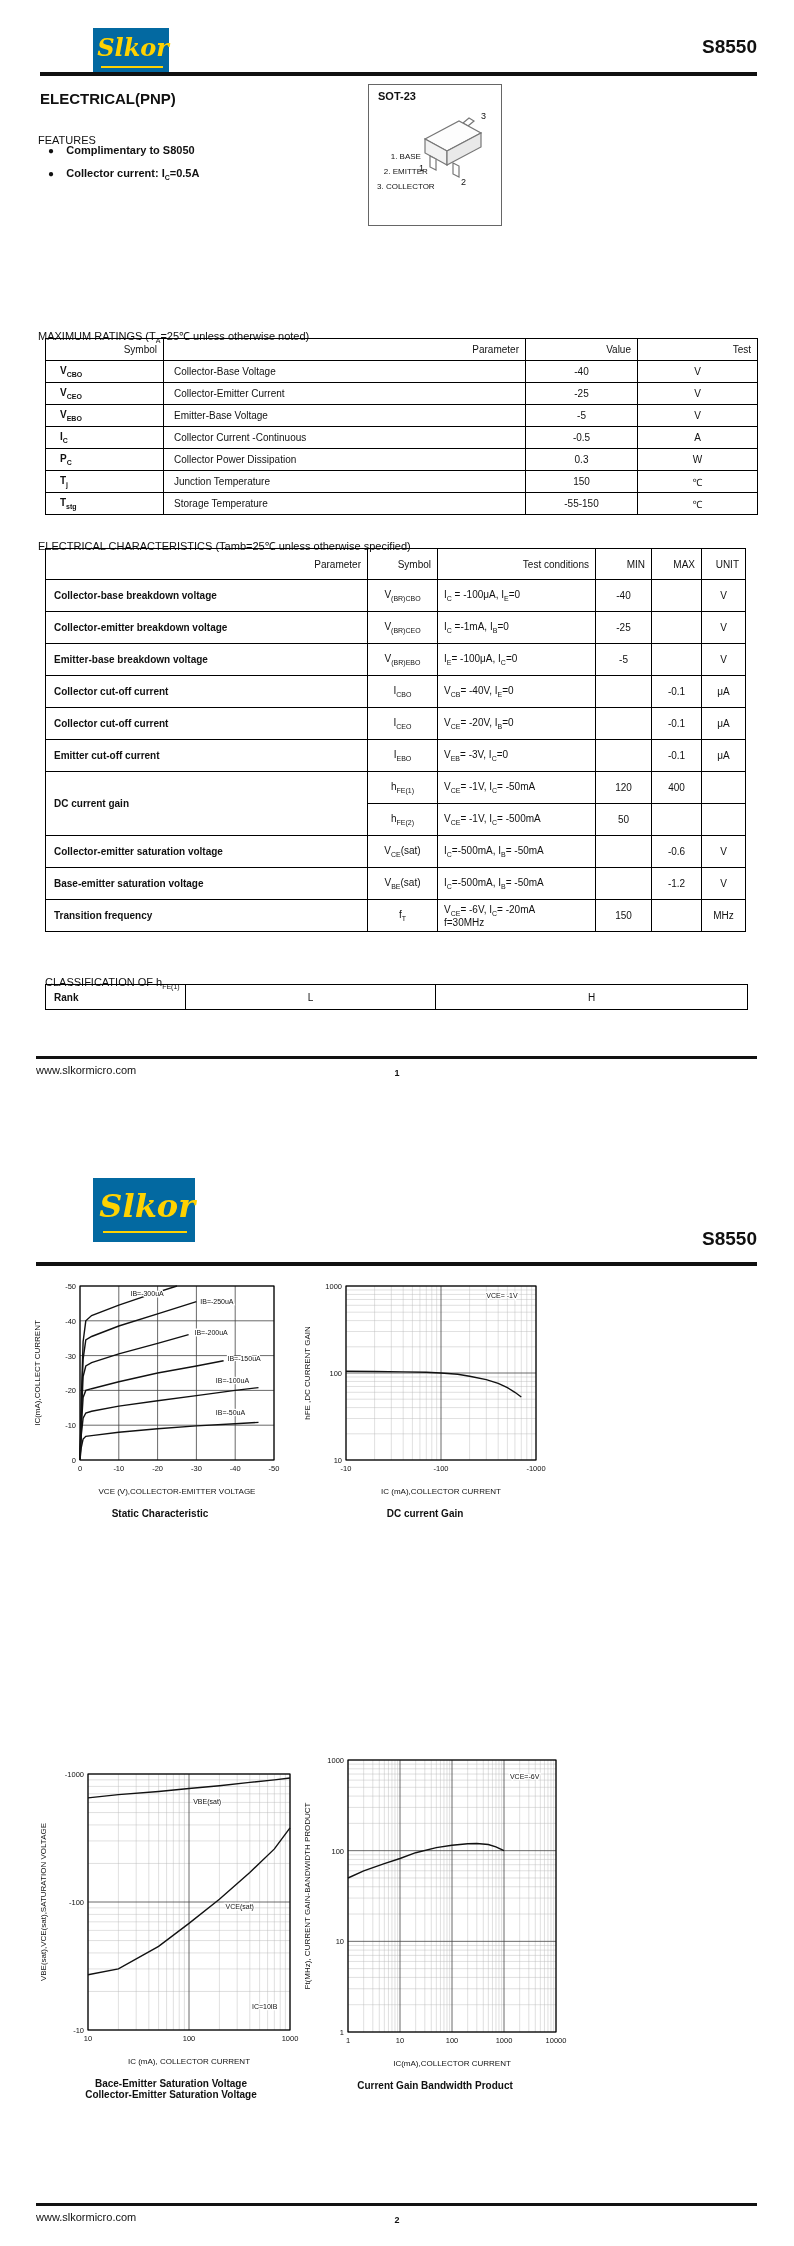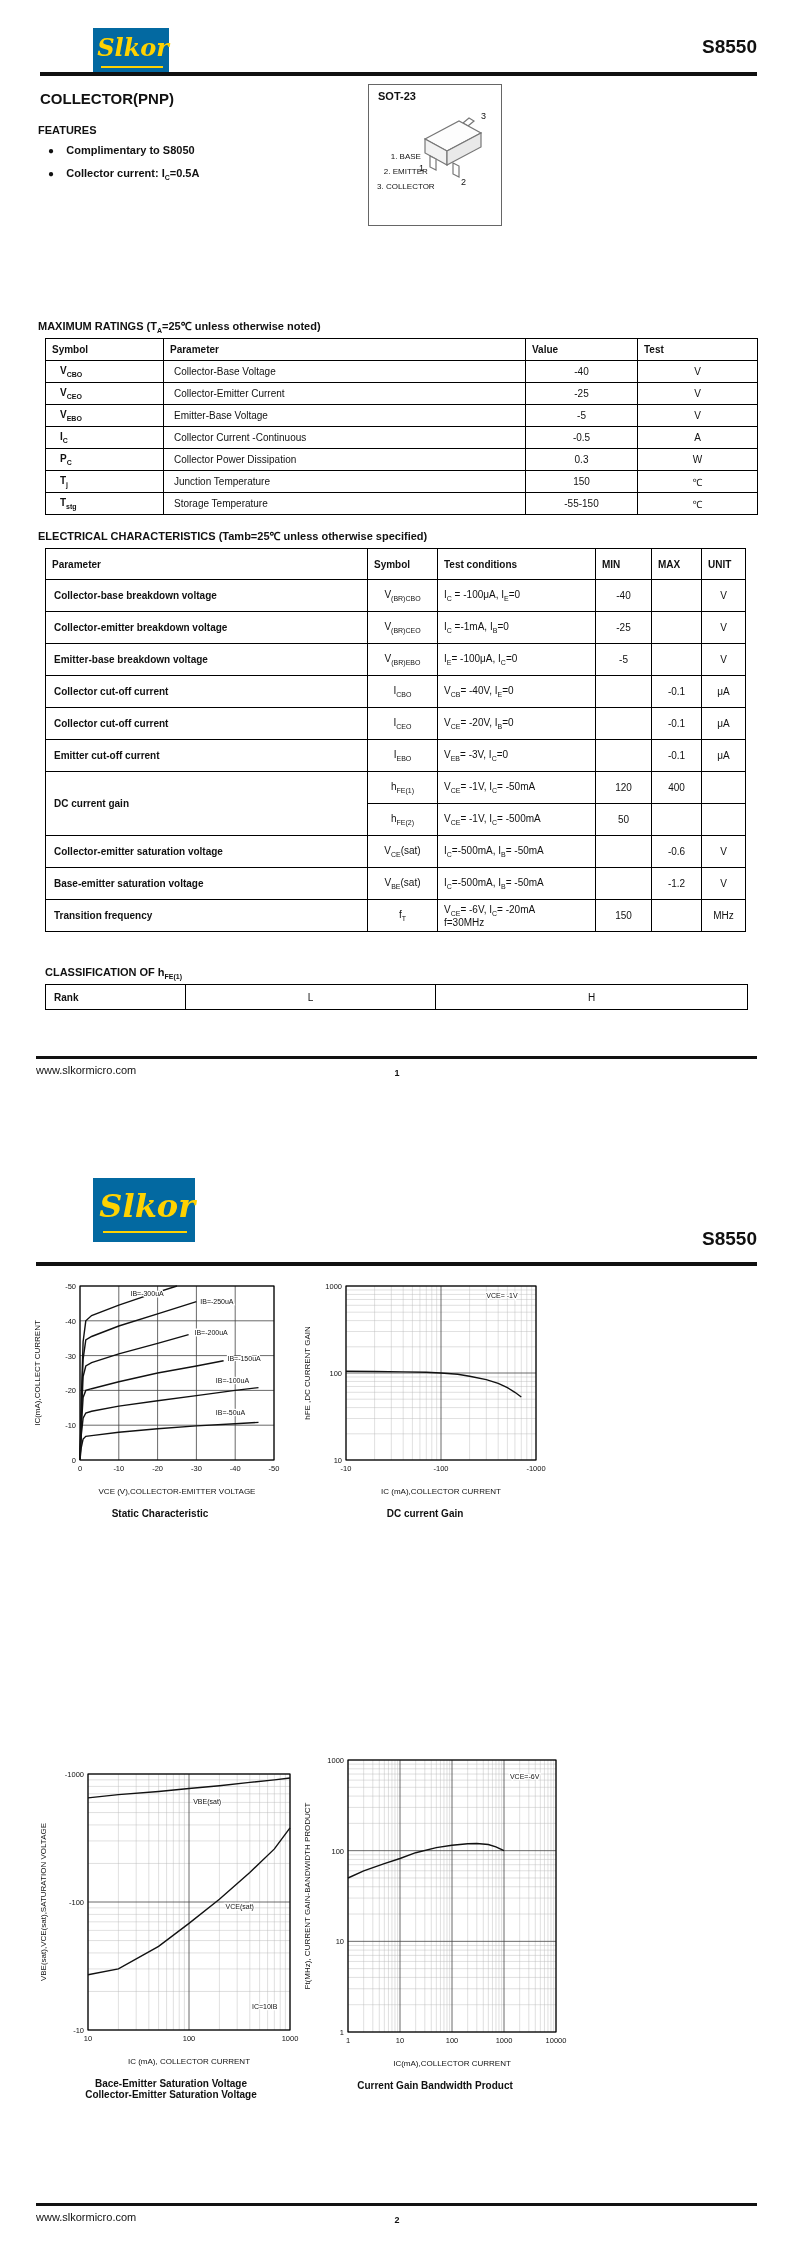--- a/index.html
+++ b/index.html
@@ -7,32 +7,32 @@
         font-family:"Liberation Sans",sans-serif;color:#111;overflow:hidden;}
   .abs{position:absolute;}
   
   .logo{background:#0369a1;color:#FFD200;font-family:"DejaVu Serif",serif;
         font-style:italic;font-weight:bold;text-align:right;margin-left:48px;}
   .logo .logo-text{display:block;}
   .logo .logo-underline{position:absolute;left:10%;right:8%;height:2px;background:#FFD200;}
   
   .rule{background:#111;}
   .h1{font-weight:bold;font-size:15px;}
-  .h2{font-weight:bold;font-size:11px;}
+  .h2{font-weight:normal;font-size:11px;margin-top:10px;}
   .part-no{font-weight:bold;font-size:19px;}
   .feature-row{font-weight:bold;font-size:11px;}
   .bullet{font-size:10px;}
   
   .pkgbox{border:1.5px solid #666;}
   .pkgbox .pkg-title{position:absolute;left:9px;top:5px;font-weight:bold;font-size:11px;}
   .pkgbox .pins{position:absolute;left:8px;top:64px;font-size:8px;line-height:15px;}
   
   table{border-collapse:collapse;table-layout:fixed;font-size:10px;color:#111;}
   td,th{border:1px solid #000;padding:1px 6px;overflow:hidden;}
-  th{font-weight:bold;text-align:left;}
+  th{font-weight:normal;text-align:right;}
   #max-table th,#max-table td{height:19px;}
   #max-table .c-symbol{font-weight:bold;padding-left:14px;}
   #max-table .c-parameter{padding-left:10px;}
   #max-table .c-value,#max-table .c-units{text-align:center;}
   #ec-table th{height:28px;}
   #ec-table td{height:29px;}
   #ec-table .c-parameter{font-weight:bold;padding-left:8px;}
   #ec-table .c-symbol{text-align:center;}
   #ec-table .c-conditions{padding-left:6px;}
   #ec-table .c-min,#ec-table .c-max,#ec-table .c-unit{text-align:center;}
@@ -58,21 +58,21 @@
 
 <div class="page">
 
   <div class="abs logo" style="left:45px;top:28px;width:76px;height:46px;">
     <span class="logo-text" style="font-size:24px;line-height:40px;">Slkor</span>
     <span class="logo-underline" style="bottom:6px;"></span>
   </div>
   <div class="abs part-no" style="right:37px;top:36px;">S8550</div>
   <div class="abs rule" style="left:40px;width:717px;top:72px;height:4px;"></div>
 
-  <div class="abs h1" style="left:40px;top:90px;">COLLECTOR(PNP)</div>
+  <div class="abs h1" style="left:40px;top:90px;">ELECTRICAL(PNP)</div>
 
   <div class="abs h2" style="left:38px;top:124px;">FEATURES</div>
   <div class="abs feature-row" style="left:48px;top:144px;">
     <span class="bullet">●</span>&nbsp;&nbsp;&nbsp;
     <span>Complimentary to S8050</span>
   </div>
   <div class="abs feature-row" style="left:48px;top:167px;">
     <span class="bullet">●</span>&nbsp;&nbsp;&nbsp;
     <span>Collector current: I<sub>C</sub>=0.5A</span>
   </div>

